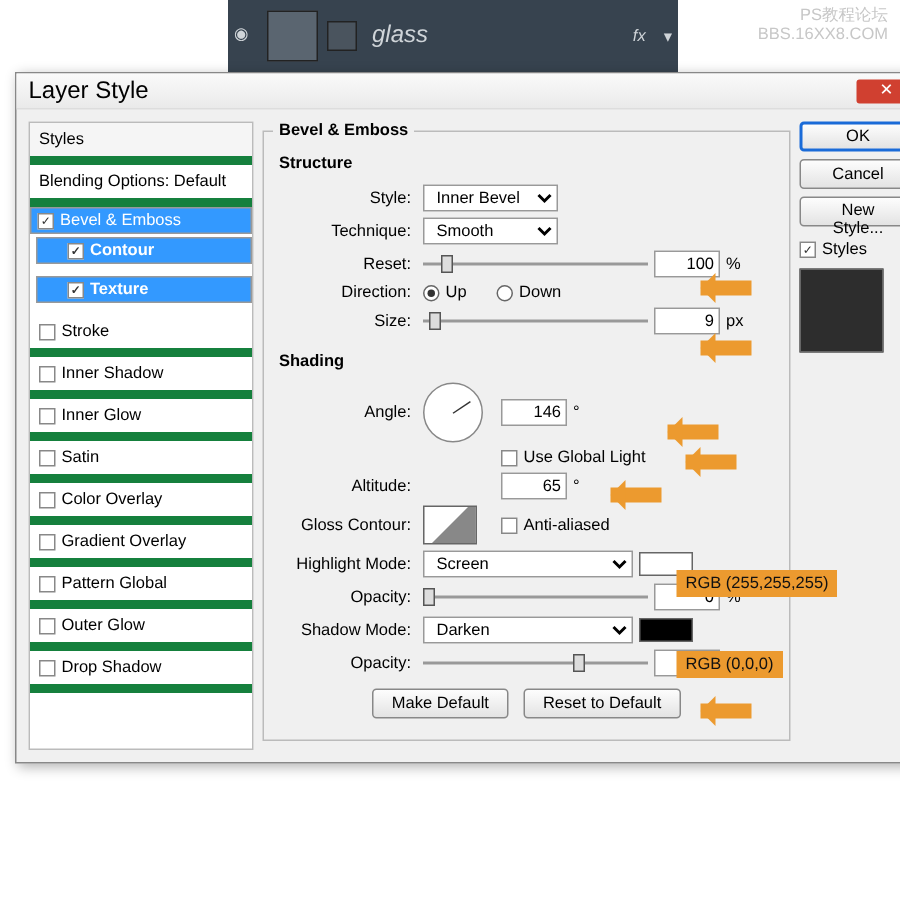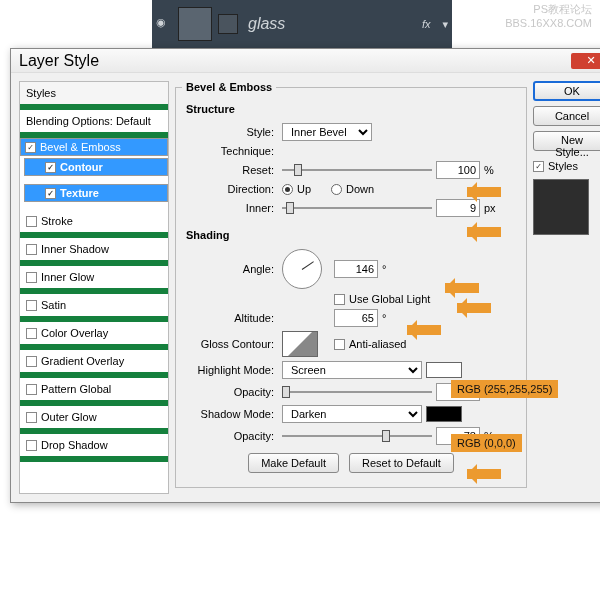--- a/index.html
+++ b/index.html
@@ -129,39 +129,40 @@
     <div class="mid">
       <fieldset>
         <legend>Bevel &amp; Emboss</legend>
         <div class="sub">Structure</div>
         <div class="row">
             <span class="lbl">Style:</span>
             <select class="sel"><option>Inner Bevel</option></select>
           </div>
         <div class="row">
             <span class="lbl">Technique:</span>
+            <select class="sel"><option>Smooth</option></select>
           </div>
         <div class="row">
             <span class="lbl">Reset:</span>
             <div class="slider">
               <div class="th" style="left:12px"></div>
             </div>
             <input class="inp" id="i1" value="100" style="">
             <span class="unit">%</span>
           </div>
         <div class="row">
             <span class="lbl">Direction:</span>
             <span class="radio on"></span>
             <span>Up</span>
             <span style="width:12px"></span>
             <span class="radio"></span>
             <span>Down</span>
           </div>
         <div class="row">
-            <span class="lbl">Inner:</span>
+            <span class="lbl">Size:</span>
             <div class="slider">
               <div class="th" style="left:4px"></div>
             </div>
             <input class="inp" id="i2" value="9" style="">
             <span class="unit">px</span>
           </div>
 
         <div class="sub" style="margin-top:12px">Shading</div>
         <div class="row">
             <span class="lbl">Angle:</span>

